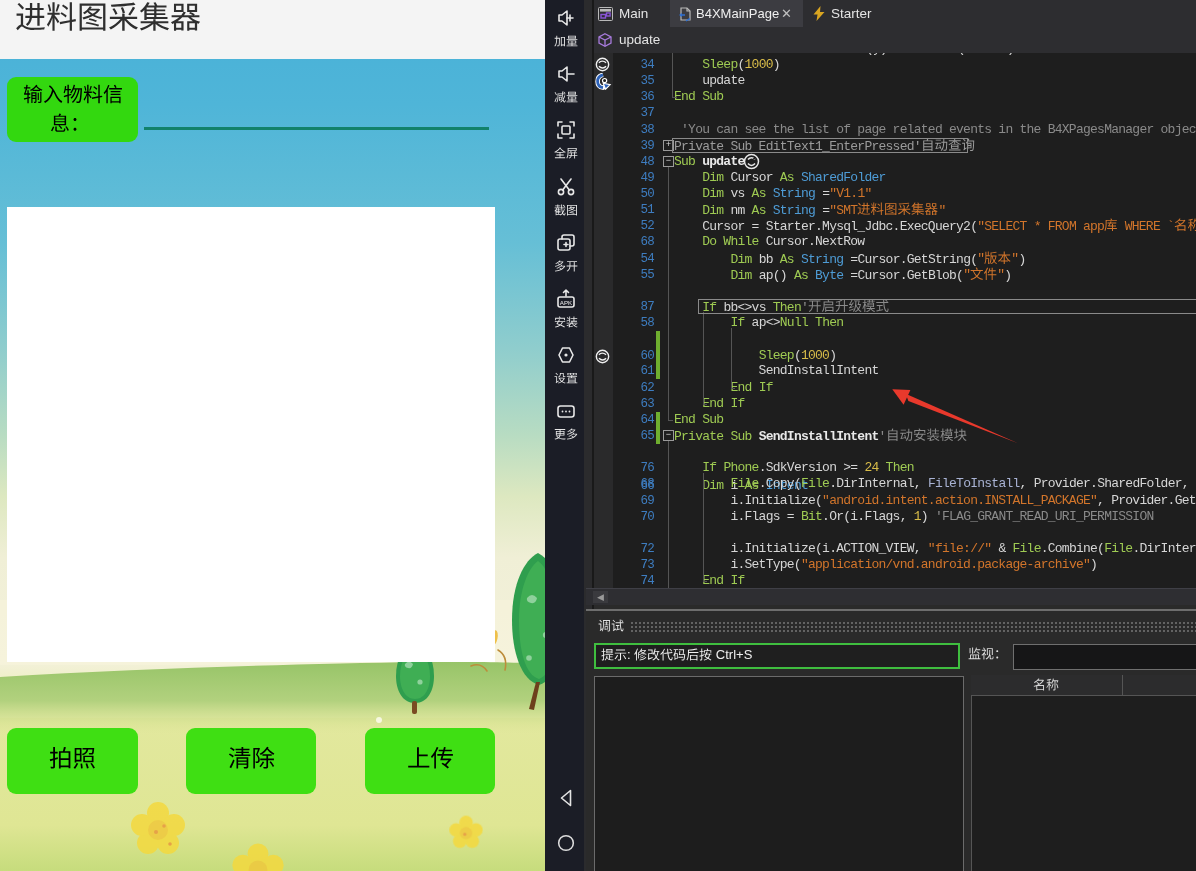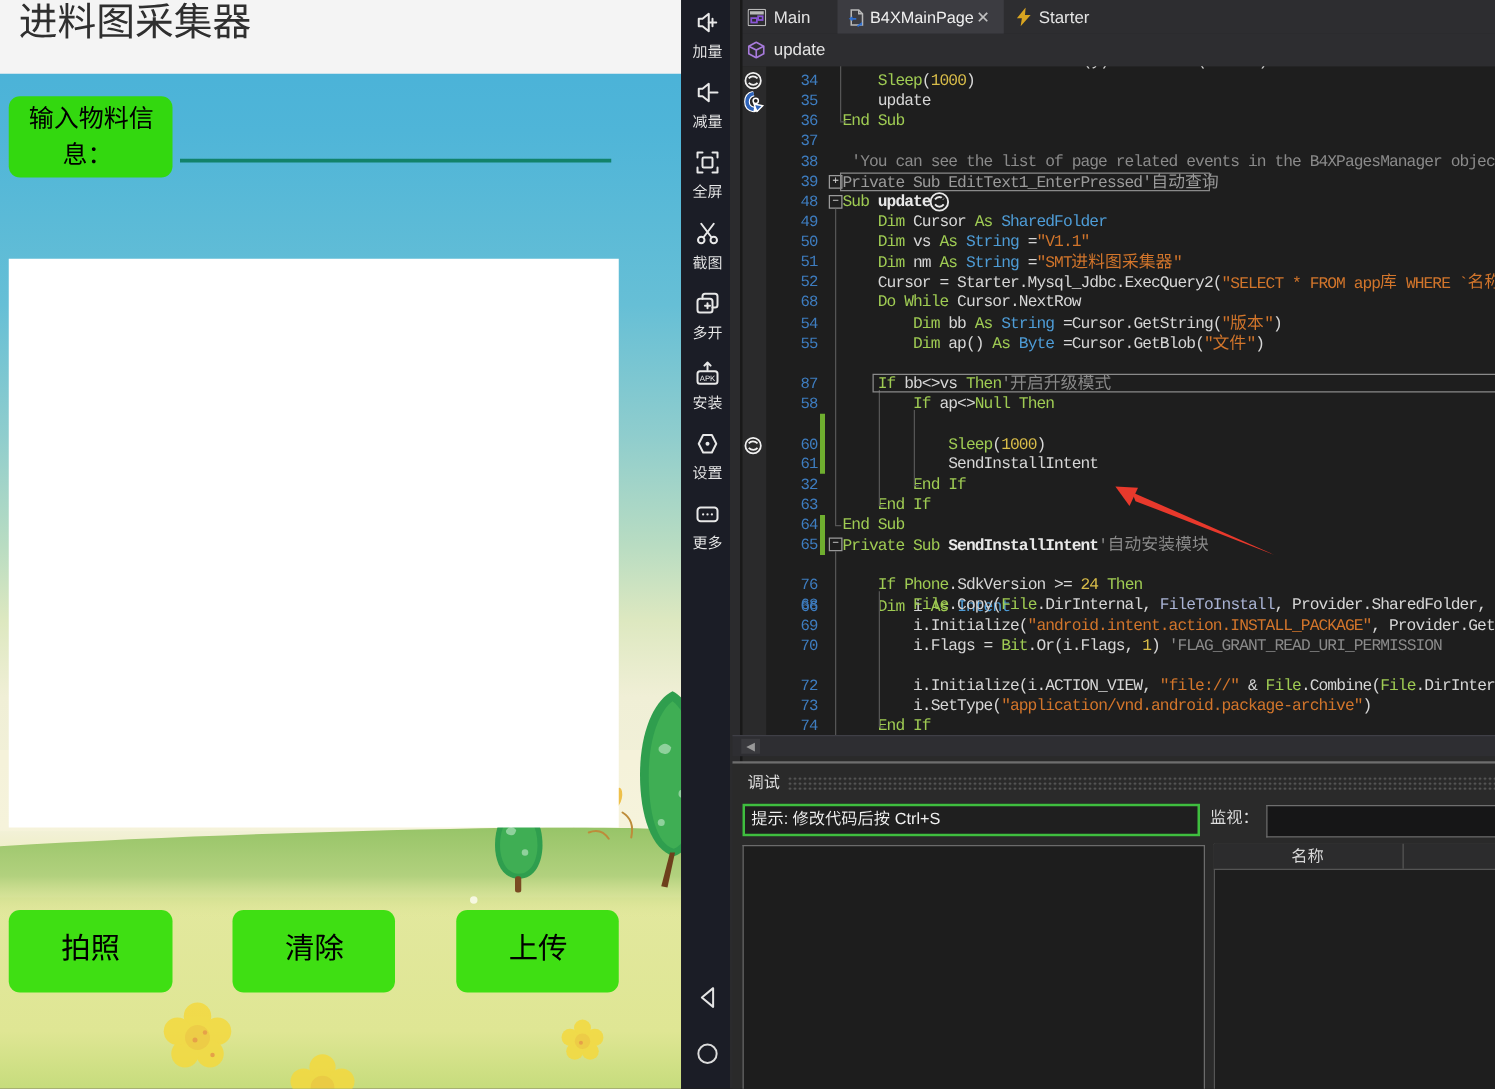--- a/index.html
+++ b/index.html
@@ -261,21 +261,21 @@
           </svg>"</span>)</span></div>
     <div class="row" style="top:213.69px;width:610px;"><span class="no">55</span><span class="tx">&nbsp;&nbsp;&nbsp;&nbsp;&nbsp;&nbsp;&nbsp;&nbsp;<span class="k">Dim</span> ap() <span class="k">As</span> <span class="t">Byte</span> =Cursor.GetBlob(<span class="s">"<svg class="cj" style="width:27.0px;height:13.5px;vertical-align:-0.14em;" viewBox="0 -880 2000 1000">
             <path fill="#d2752b" d="M423 -823C453 -774 485 -707 497 -666L580 -693C566 -734 531 -799 501 -847ZM50 -664V-590H206C265 -438 344 -307 447 -200C337 -108 202 -40 36 7C51 25 75 60 83 78C250 24 389 -48 502 -146C615 -46 751 28 915 73C928 52 950 20 967 4C807 -36 671 -107 560 -201C661 -304 738 -432 796 -590H954V-664ZM504 -253C410 -348 336 -462 284 -590H711C661 -455 592 -344 504 -253ZM1317 -341V-268H1604V80H1679V-268H1953V-341H1679V-562H1909V-635H1679V-828H1604V-635H1470C1483 -680 1494 -728 1504 -775L1432 -790C1409 -659 1367 -530 1309 -447C1327 -438 1359 -420 1373 -409C1400 -451 1425 -504 1446 -562H1604V-341ZM1268 -836C1214 -685 1126 -535 1032 -437C1045 -420 1067 -381 1075 -363C1107 -397 1137 -437 1167 -480V78H1239V-597C1277 -667 1311 -741 1339 -815Z"></path>
           </svg>"</span>)</span></div>
     <div class="row" style="top:245.95px;width:610px;"><span class="no">87</span><span class="tx">&nbsp;&nbsp;&nbsp;&nbsp;<span class="k">If</span> bb&lt;&gt;vs <span class="k">Then</span><span class="c">'</span><svg class="cj" style="width:81.0px;height:13.5px;vertical-align:-0.14em;" viewBox="0 -880 6000 1000">
           <path fill="#8a8a8a" d="M649 -703V-418H369V-461V-703ZM52 -418V-346H288C274 -209 223 -75 54 28C74 41 101 66 114 84C299 -33 351 -189 365 -346H649V81H726V-346H949V-418H726V-703H918V-775H89V-703H293V-461L292 -418ZM1276 -311V75H1349V11H1810V73H1887V-311ZM1349 -57V-241H1810V-57ZM1436 -821C1457 -783 1482 -733 1495 -697H1154V-456C1154 -310 1143 -111 1036 31C1053 40 1085 67 1097 82C1203 -58 1227 -264 1230 -418H1869V-697H1541L1575 -708C1562 -744 1534 -800 1507 -841ZM1230 -627H1793V-488H1230ZM2496 -825C2396 -765 2218 -709 2060 -672C2070 -656 2082 -629 2086 -611C2148 -625 2213 -641 2277 -660V-437H2050V-364H2276C2268 -220 2227 -79 2040 25C2058 38 2084 64 2095 82C2299 -35 2344 -198 2352 -364H2658V80H2734V-364H2951V-437H2734V-821H2658V-437H2353V-683C2427 -707 2496 -734 2552 -764ZM3042 -56 3060 18C3155 -18 3280 -66 3398 -113L3383 -178C3258 -132 3127 -84 3042 -56ZM3400 -775V-705H3512C3500 -384 3465 -124 3329 36C3347 46 3382 70 3395 82C3481 -30 3528 -177 3555 -355C3589 -273 3631 -197 3680 -130C3620 -63 3548 -12 3470 24C3486 36 3512 64 3523 82C3597 45 3666 -6 3726 -73C3781 -10 3844 42 3915 78C3926 59 3949 32 3966 18C3894 -16 3829 -67 3773 -130C3842 -223 3895 -341 3926 -486L3879 -505L3865 -502H3763C3788 -584 3817 -689 3840 -775ZM3587 -705H3746C3722 -611 3692 -506 3667 -436H3839C3814 -339 3775 -257 3726 -187C3659 -278 3607 -386 3572 -499C3579 -564 3583 -633 3587 -705ZM3055 -423C3070 -430 3094 -436 3223 -453C3177 -387 3134 -334 3115 -313C3084 -275 3060 -250 3038 -246C3046 -227 3057 -192 3061 -177C3083 -193 3117 -206 3384 -286C3381 -302 3379 -331 3379 -349L3183 -294C3257 -382 3330 -487 3393 -593L3330 -631C3311 -593 3289 -556 3266 -520L3134 -506C3195 -593 3255 -703 3301 -809L3232 -841C3189 -719 3113 -589 3090 -555C3067 -521 3050 -498 3031 -493C3040 -474 3051 -438 3055 -423ZM4472 -417H4820V-345H4472ZM4472 -542H4820V-472H4472ZM4732 -840V-757H4578V-840H4507V-757H4360V-693H4507V-618H4578V-693H4732V-618H4805V-693H4945V-757H4805V-840ZM4402 -599V-289H4606C4602 -259 4598 -232 4591 -206H4340V-142H4569C4531 -65 4459 -12 4312 20C4326 35 4345 63 4352 80C4526 38 4607 -34 4647 -140C4697 -30 4790 45 4920 80C4930 61 4950 33 4966 18C4853 -6 4767 -61 4719 -142H4943V-206H4666C4671 -232 4676 -260 4679 -289H4893V-599ZM4175 -840V-647H4050V-577H4175V-576C4148 -440 4090 -281 4032 -197C4045 -179 4063 -146 4072 -124C4110 -183 4146 -274 4175 -372V79H4247V-436C4274 -383 4305 -319 4318 -286L4366 -340C4349 -371 4273 -496 4247 -535V-577H4350V-647H4247V-840ZM5709 -791C5761 -755 5823 -701 5853 -665L5905 -712C5875 -747 5811 -798 5760 -833ZM5565 -836C5565 -774 5567 -713 5570 -653H5055V-580H5575C5601 -208 5685 82 5849 82C5926 82 5954 31 5967 -144C5946 -152 5918 -169 5901 -186C5894 -52 5883 4 5855 4C5756 4 5678 -241 5653 -580H5947V-653H5649C5646 -712 5645 -773 5645 -836ZM5059 -24 5083 50C5211 22 5395 -20 5565 -60L5559 -128L5345 -82V-358H5532V-431H5090V-358H5270V-67Z"></path>
         </svg></span></div>
     <div class="row" style="top:262.08px;width:610px;"><span class="no">58</span><span class="tx">&nbsp;&nbsp;&nbsp;&nbsp;&nbsp;&nbsp;&nbsp;&nbsp;<span class="k">If</span> ap&lt;&gt;<span class="k">Null</span> <span class="k">Then</span></span></div>
     <div class="row" style="top:295px;width:610px;"><span class="no">60</span><span class="tx">&nbsp;&nbsp;&nbsp;&nbsp;&nbsp;&nbsp;&nbsp;&nbsp;&nbsp;&nbsp;&nbsp;&nbsp;<span class="k">Sleep</span>(<span class="n">1000</span>)</span></div>
     <div class="row" style="top:310.47px;width:610px;"><span class="no">61</span><span class="tx">&nbsp;&nbsp;&nbsp;&nbsp;&nbsp;&nbsp;&nbsp;&nbsp;&nbsp;&nbsp;&nbsp;&nbsp;SendInstallIntent</span></div>
-    <div class="row" style="top:326.60px;width:610px;"><span class="no">32</span><span class="tx">&nbsp;&nbsp;&nbsp;&nbsp;&nbsp;&nbsp;&nbsp;&nbsp;<span class="k">End If</span></span></div>
+    <div class="row" style="top:326.60px;width:610px;"><span class="no">62</span><span class="tx">&nbsp;&nbsp;&nbsp;&nbsp;&nbsp;&nbsp;&nbsp;&nbsp;<span class="k">End If</span></span></div>
     <div class="row" style="top:342.73px;width:610px;"><span class="no">63</span><span class="tx">&nbsp;&nbsp;&nbsp;&nbsp;<span class="k">End If</span></span></div>
     <div class="row" style="top:358.86px;width:610px;"><span class="no">64</span><span class="tx"><span class="k">End Sub</span></span></div>
     <div class="row" style="top:374.99px;width:610px;"><span class="no">65</span><span class="tx"><span class="k">Private Sub</span> <span class="b">SendInstallIntent</span><span class="c">'</span><svg class="cj" style="width:81.0px;height:13.5px;vertical-align:-0.14em;" viewBox="0 -880 6000 1000">
           <path fill="#8a8a8a" d="M239 -411H774V-264H239ZM239 -482V-631H774V-482ZM239 -194H774V-46H239ZM455 -842C447 -802 431 -747 416 -703H163V81H239V25H774V76H853V-703H492C509 -741 526 -787 542 -830ZM1089 -758V-691H1476V-758ZM1653 -823C1653 -752 1653 -680 1650 -609H1507V-537H1647C1635 -309 1595 -100 1458 25C1478 36 1504 61 1517 79C1664 -61 1707 -289 1721 -537H1870C1859 -182 1846 -49 1819 -19C1809 -7 1798 -4 1780 -4C1759 -4 1706 -4 1650 -10C1663 12 1671 43 1673 64C1726 68 1781 68 1812 65C1844 62 1864 53 1884 27C1919 -17 1931 -159 1945 -571C1945 -582 1945 -609 1945 -609H1724C1726 -680 1727 -752 1727 -823ZM1089 -44 1090 -45V-43C1113 -57 1149 -68 1427 -131L1446 -64L1512 -86C1493 -156 1448 -275 1410 -365L1348 -348C1368 -301 1388 -246 1406 -194L1168 -144C1207 -234 1245 -346 1270 -451H1494V-520H1054V-451H1193C1167 -334 1125 -216 1111 -183C1094 -145 1081 -118 1065 -113C1074 -95 1085 -59 1089 -44ZM2414 -823C2430 -793 2447 -756 2461 -725H2093V-522H2168V-654H2829V-522H2908V-725H2549C2534 -758 2510 -806 2491 -842ZM2656 -378C2625 -297 2581 -232 2524 -178C2452 -207 2379 -233 2310 -256C2335 -292 2362 -334 2389 -378ZM2299 -378C2263 -320 2225 -266 2193 -223C2276 -195 2367 -162 2456 -125C2359 -60 2234 -18 2082 9C2098 25 2121 59 2130 77C2293 42 2429 -10 2536 -91C2662 -36 2778 23 2852 73L2914 8C2837 -41 2723 -96 2599 -148C2660 -209 2707 -285 2742 -378H2935V-449H2430C2457 -499 2482 -549 2502 -596L2421 -612C2401 -561 2372 -505 2341 -449H2069V-378ZM3068 -742C3113 -711 3166 -665 3190 -634L3238 -682C3213 -713 3158 -756 3114 -785ZM3439 -375C3451 -355 3463 -331 3472 -309H3052V-247H3400C3307 -181 3166 -127 3037 -102C3051 -88 3070 -63 3080 -46C3139 -60 3201 -80 3260 -105V-39C3260 2 3227 18 3208 24C3217 39 3229 68 3233 85C3254 73 3289 64 3575 0C3574 -14 3575 -43 3578 -60L3333 -10V-139C3395 -170 3451 -207 3494 -247C3574 -84 3720 26 3918 74C3926 54 3946 26 3961 12C3867 -7 3783 -41 3715 -89C3774 -116 3843 -153 3894 -189L3839 -230C3797 -197 3727 -155 3668 -125C3627 -160 3593 -201 3567 -247H3949V-309H3557C3546 -337 3528 -370 3511 -396ZM3624 -840V-702H3386V-636H3624V-477H3416V-411H3916V-477H3699V-636H3935V-702H3699V-840ZM3037 -485 3063 -422 3272 -519V-369H3342V-840H3272V-588C3184 -549 3097 -509 3037 -485ZM4472 -417H4820V-345H4472ZM4472 -542H4820V-472H4472ZM4732 -840V-757H4578V-840H4507V-757H4360V-693H4507V-618H4578V-693H4732V-618H4805V-693H4945V-757H4805V-840ZM4402 -599V-289H4606C4602 -259 4598 -232 4591 -206H4340V-142H4569C4531 -65 4459 -12 4312 20C4326 35 4345 63 4352 80C4526 38 4607 -34 4647 -140C4697 -30 4790 45 4920 80C4930 61 4950 33 4966 18C4853 -6 4767 -61 4719 -142H4943V-206H4666C4671 -232 4676 -260 4679 -289H4893V-599ZM4175 -840V-647H4050V-577H4175V-576C4148 -440 4090 -281 4032 -197C4045 -179 4063 -146 4072 -124C4110 -183 4146 -274 4175 -372V79H4247V-436C4274 -383 4305 -319 4318 -286L4366 -340C4349 -371 4273 -496 4247 -535V-577H4350V-647H4247V-840ZM5809 -379H5652C5655 -415 5656 -452 5656 -488V-600H5809ZM5583 -829V-671H5402V-600H5583V-489C5583 -452 5582 -415 5578 -379H5372V-308H5568C5541 -181 5470 -63 5289 25C5306 38 5330 65 5340 82C5529 -12 5606 -139 5637 -277C5689 -110 5778 16 5916 82C5927 61 5951 31 5968 16C5833 -40 5744 -157 5697 -308H5950V-379H5880V-671H5656V-829ZM5036 -163 5066 -88C5153 -126 5265 -177 5371 -226L5354 -293L5244 -246V-528H5354V-599H5244V-828H5173V-599H5052V-528H5173V-217C5121 -196 5074 -177 5036 -163Z"></path>
         </svg></span></div>
     <div class="row" style="top:408px;width:610px;margin-top:17px;"><span class="no">66</span><span class="tx">&nbsp;&nbsp;&nbsp;&nbsp;<span class="k">Dim</span> i <span class="k">As</span> <span class="t">Intent</span></span></div>
     <div class="row" style="top:407.25px;width:610px;"><span class="no">76</span><span class="tx">&nbsp;&nbsp;&nbsp;&nbsp;<span class="k">If</span> <span class="k">Phone</span>.SdkVersion &gt;= <span class="n">24</span> <span class="k">Then</span></span></div>
     <div class="row" style="top:423.38px;width:610px;"><span class="no">68</span><span class="tx">&nbsp;&nbsp;&nbsp;&nbsp;&nbsp;&nbsp;&nbsp;&nbsp;<span class="k">File</span>.Copy(<span class="k">File</span>.DirInternal, <span class="v">FileToInstall</span>, Provider.SharedFolder, <span class="v">FileToInstall</span>)</span></div>
     <div class="row" style="top:439.51px;width:610px;"><span class="no">69</span><span class="tx">&nbsp;&nbsp;&nbsp;&nbsp;&nbsp;&nbsp;&nbsp;&nbsp;i.Initialize(<span class="s">"android.intent.action.INSTALL_PACKAGE"</span>, Provider.GetFileUri())</span></div>
     <div class="row" style="top:455.64px;width:610px;"><span class="no">70</span><span class="tx">&nbsp;&nbsp;&nbsp;&nbsp;&nbsp;&nbsp;&nbsp;&nbsp;i.Flags = <span class="k">Bit</span>.Or(i.Flags, <span class="n">1</span>) <span class="c">'FLAG_GRANT_READ_URI_PERMISSION</span></span></div>

